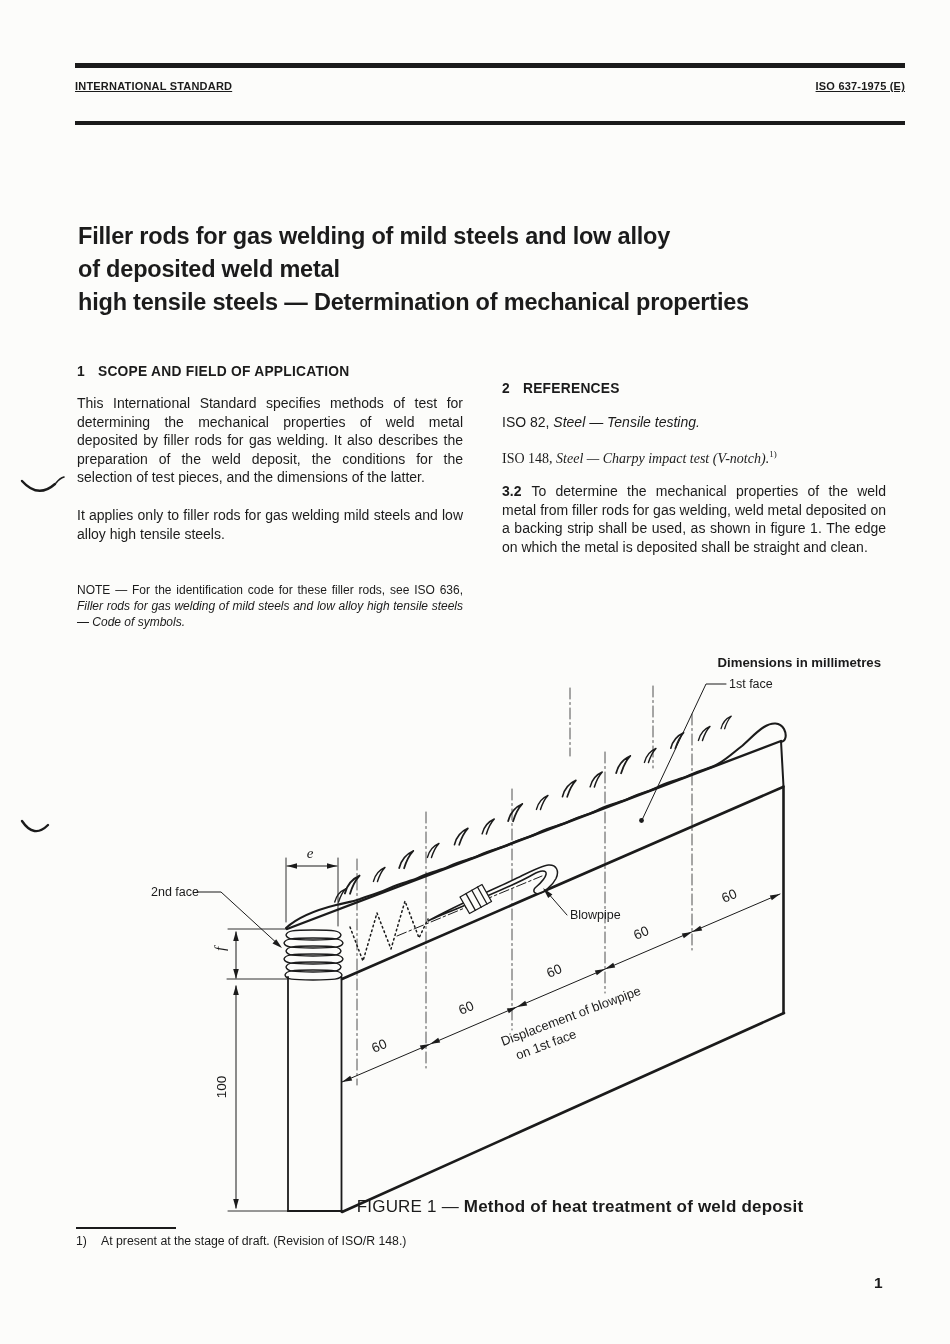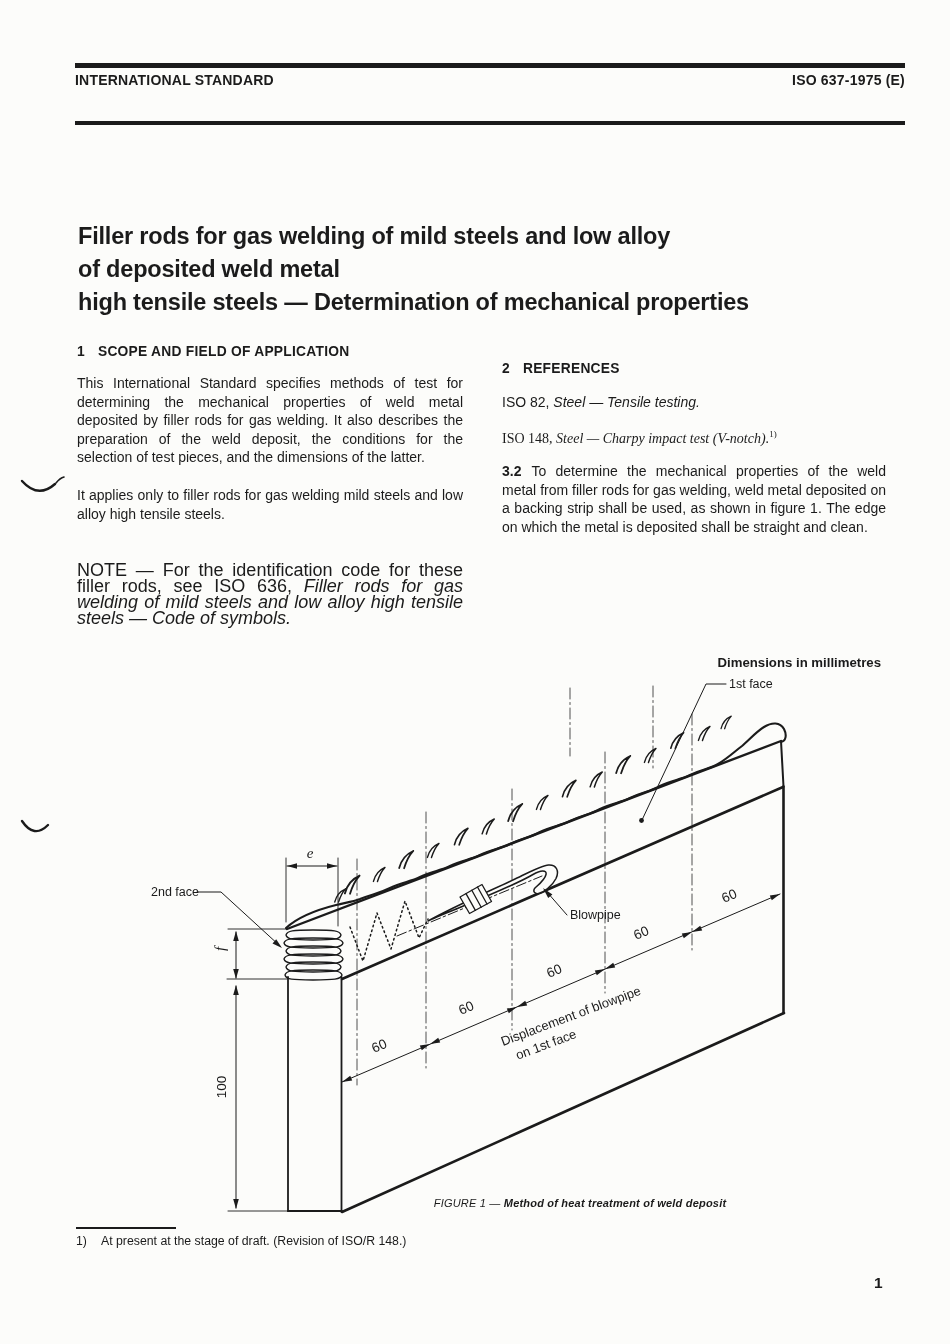--- a/index.html
+++ b/index.html
@@ -3,42 +3,42 @@
 <meta charset="utf-8">
 <style>
   html,body{margin:0;padding:0;}
   body{
     width:950px;height:1344px;position:relative;overflow:hidden;
     background:#fcfcfa;color:#1b1b1b;
     font-family:"Liberation Sans",sans-serif;
     -webkit-font-smoothing:antialiased;
   }
   .rule{position:absolute;background:#1b1b1b;}
-  .hdr-row{position:absolute;left:75px;top:72px;width:830px;display:flex;
-    justify-content:space-between;font-size:14px;font-weight:bold;letter-spacing:.2px;}
+  .hdr-row{position:absolute;left:75px;top:80px;width:830px;display:flex;
+    justify-content:space-between;font-size:11px;font-weight:bold;letter-spacing:.2px;text-decoration:underline;}
   .doc-title{position:absolute;left:78px;top:220px;width:810px;
     font-size:23.5px;font-weight:bold;line-height:33px;letter-spacing:-.2px;}
-  .col{position:absolute;top:343px;font-size:14px;line-height:18.6px;}
+  .col{position:absolute;top:363px;font-size:14px;line-height:18.6px;}
   .col-left{left:77px;width:386px;}
   .col-right{left:502px;width:384px;margin-top:17px;}
   .sec-h{font-size:13.8px;font-weight:bold;letter-spacing:.25px;line-height:17px;margin:0;}
   .sec-h .num{display:inline-block;margin-right:13px;}
   .col p{margin:0;text-align:justify;}
   .p1{margin-top:14px !important;}
   .p2{margin-top:19px !important;}
-  .note{margin-top:40px !important;font-size:18px;line-height:15.8px;}
+  .note{margin-top:40px !important;font-size:12px;line-height:15.8px;}
   .refline{margin-top:16px !important;text-align:left;}
   .refline2{margin-top:13px !important;text-align:left !important;font-family:Liberation Serif, serif;}
   .h-prep{margin-top:25px;}
   .p31{margin-top:8px !important;}
   .p32{margin-top:14px !important;}
   .pnum{font-weight:bold;display:inline-block;margin-right:10px;}
   sup{font-size:9px;vertical-align:6px;}
   .fig-caption{position:absolute;left:330px;top:1197px;width:500px;text-align:center;
-    font-size:11px;letter-spacing:.2px;font-style:italic;}
+    font-size:17px;letter-spacing:.2px;}
   .footnote{position:absolute;left:76px;top:1234px;font-size:12.3px;}
   .footnote .mk{display:inline-block;margin-right:14px;}
   .page-num{position:absolute;left:874px;top:1274px;font-size:15.5px;font-weight:bold;}
   svg text{fill:#1b1b1b;}
 </style>
 </head>
 <body>
 
 <div class="rule" style="left:75px;top:63px;width:830px;height:4.5px;"></div>
 <div class="hdr-row">

